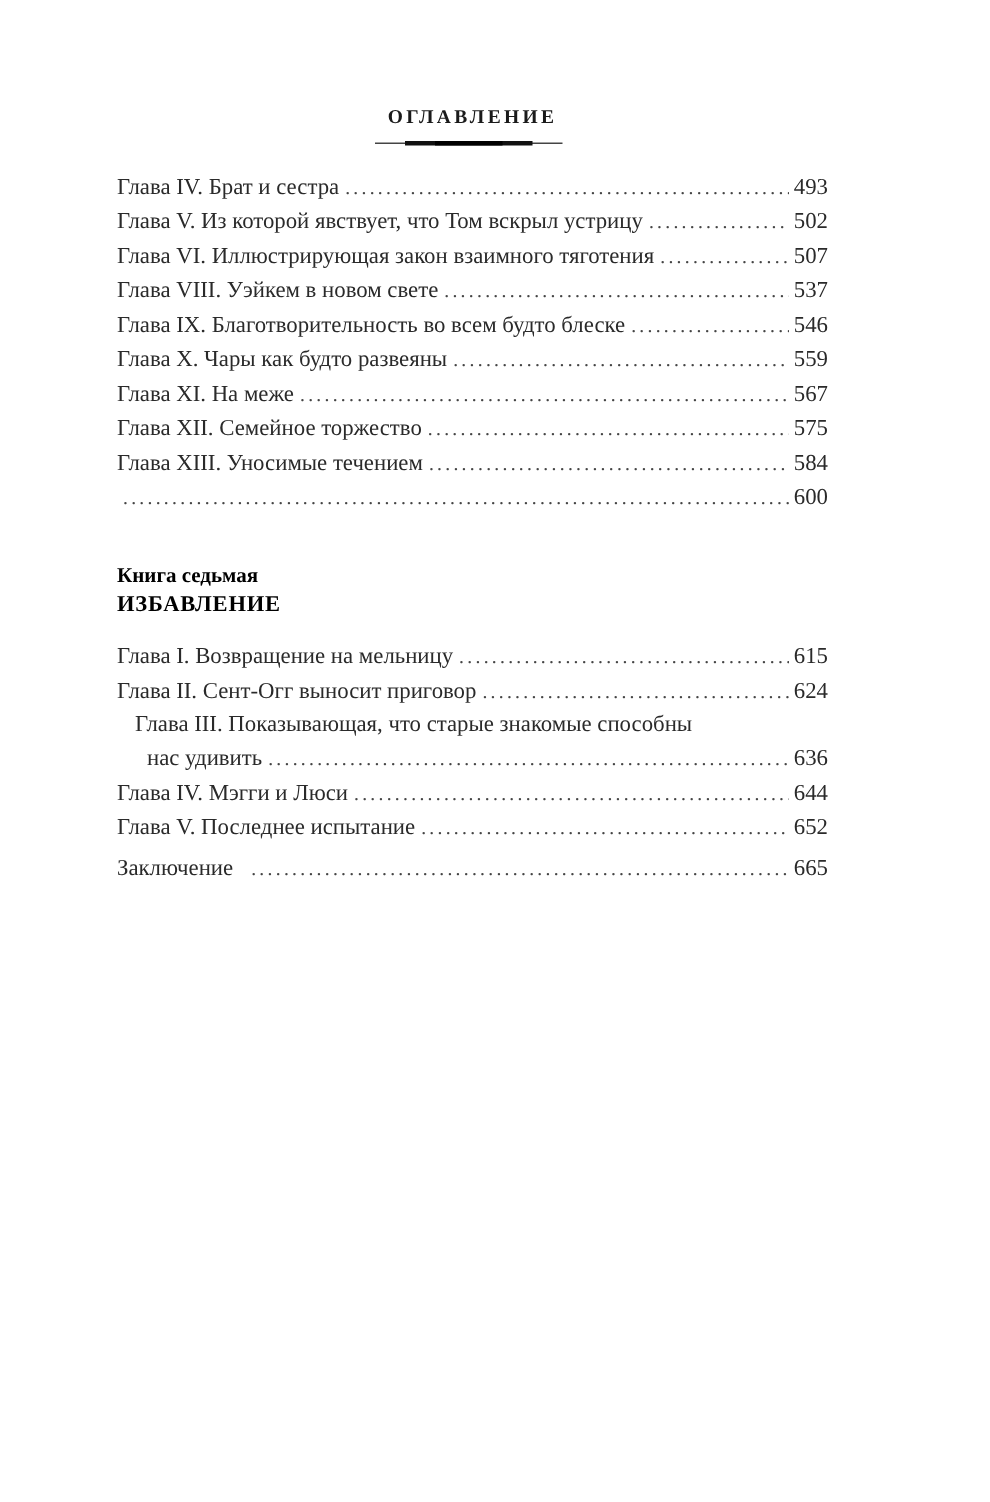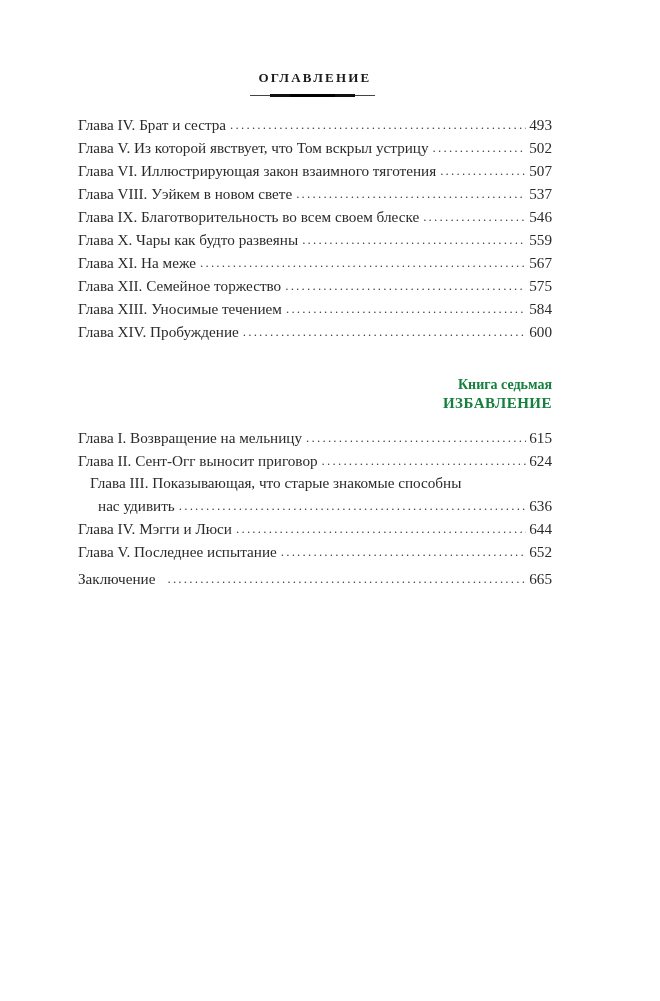--- a/index.html
+++ b/index.html
@@ -33,21 +33,21 @@
     letter-spacing: 2.2px; font-size: 13px;
   }
   .entry .leader::after {
     content: "........................................................................................................................................................";
   }
   .entry .page-num { flex: 0 0 auto; }
   .entry-wrap { font-size: 15.2px; line-height: 22px; }
   .entry-wrap .first { height: 22px; white-space: nowrap; margin-left: 12px; }
   .entry-wrap .entry { padding-left: 20px; }
   .book-heading {
-    position: absolute; left: 0; width: 474px; text-align: right; color: #15803d;
+    position: absolute; left: 0; width: 474px; text-align: left; color: #000000;
   }
   .book-heading .sub { font-size: 14px; font-weight: bold; line-height: 18px; }
   .book-heading .main { font-size: 15px; font-weight: bold; line-height: 18px; letter-spacing: 0.5px; }
 </style>
 </head>
 <body>
 
 <div class="page">
   <div class="section-title">ОГЛАВЛЕНИЕ</div>
   <div class="rule">
@@ -70,21 +70,21 @@
         <span class="title">Глава VI. Иллюстрирующая закон взаимного тяготения</span>
         <span class="leader"></span>
         <span class="page-num">507</span>
       </div>
     <div class="entry">
         <span class="title">Глава VIII. Уэйкем в новом свете</span>
         <span class="leader"></span>
         <span class="page-num">537</span>
       </div>
     <div class="entry">
-        <span class="title">Глава IX. Благотворительность во всем своем блеске</span>
+        <span class="title">Глава IX. Благотворительность во всем будто блеске</span>
         <span class="leader"></span>
         <span class="page-num">546</span>
       </div>
     <div class="entry">
         <span class="title">Глава X. Чары как будто развеяны</span>
         <span class="leader"></span>
         <span class="page-num">559</span>
       </div>
     <div class="entry">
         <span class="title">Глава XI. На меже</span>
@@ -95,21 +95,20 @@
         <span class="title">Глава XII. Семейное торжество</span>
         <span class="leader"></span>
         <span class="page-num">575</span>
       </div>
     <div class="entry">
         <span class="title">Глава XIII. Уносимые течением</span>
         <span class="leader"></span>
         <span class="page-num">584</span>
       </div>
     <div class="entry">
-        <span class="title">Глава XIV. Пробуждение</span>
         <span class="leader"></span>
         <span class="page-num">600</span>
       </div>
   </div>
 
   <div class="book-heading" style="top:376px;">
     <div class="sub">Книга седьмая</div>
     <div class="main">ИЗБАВЛЕНИЕ</div>
   </div>
 

